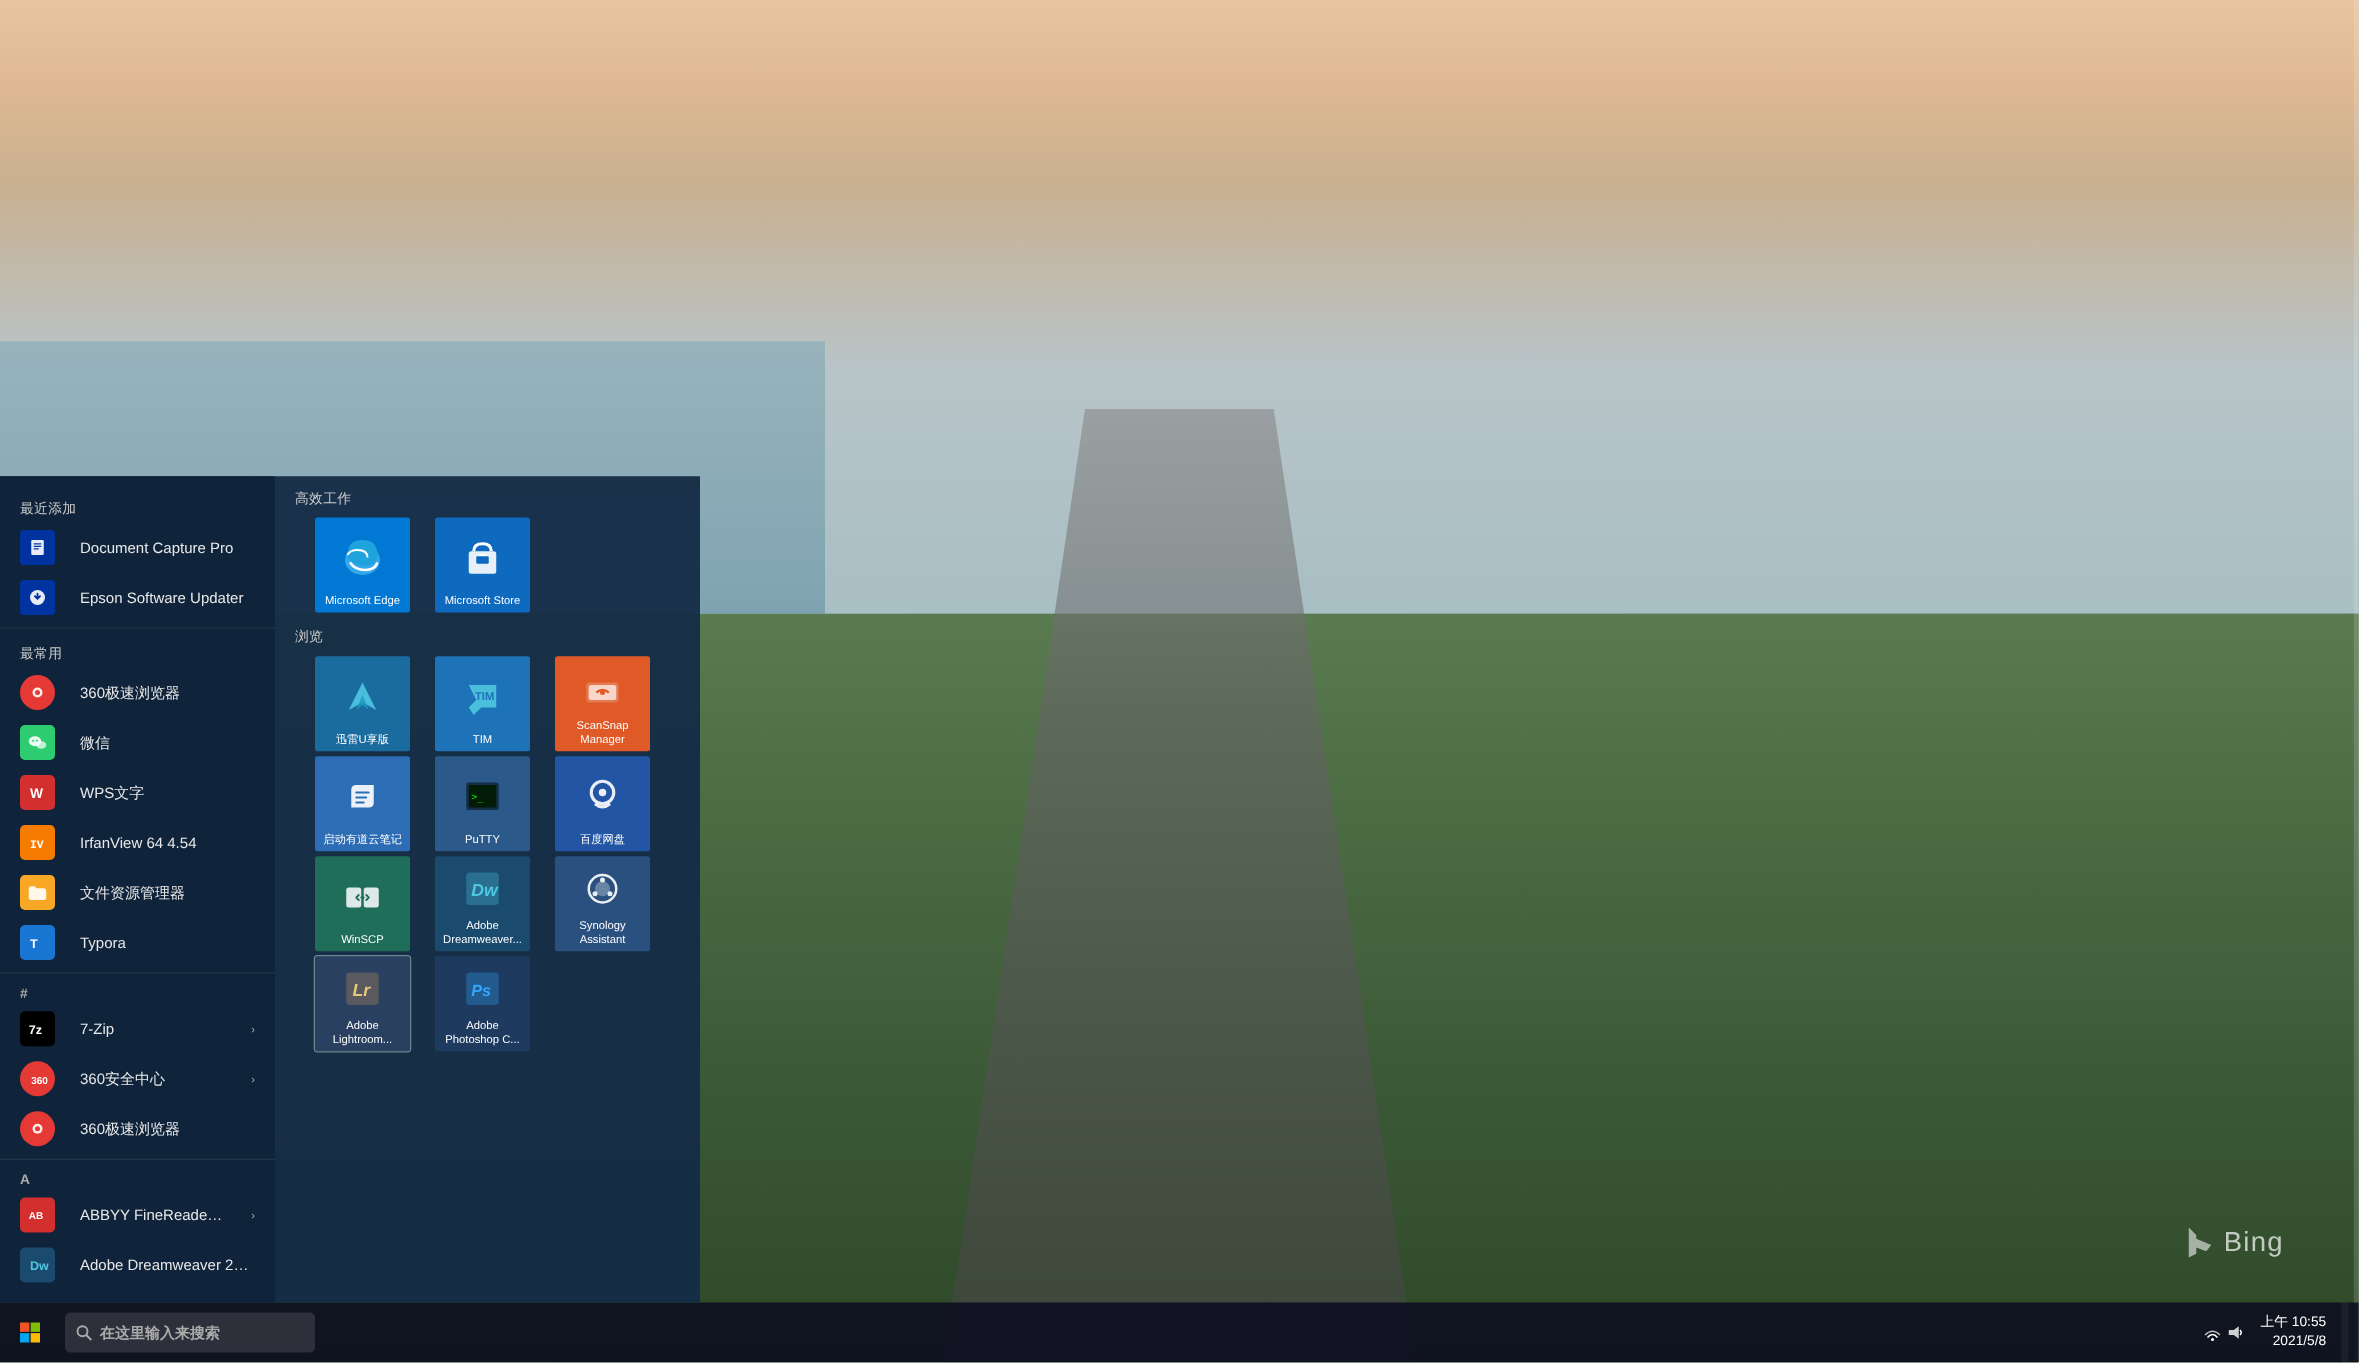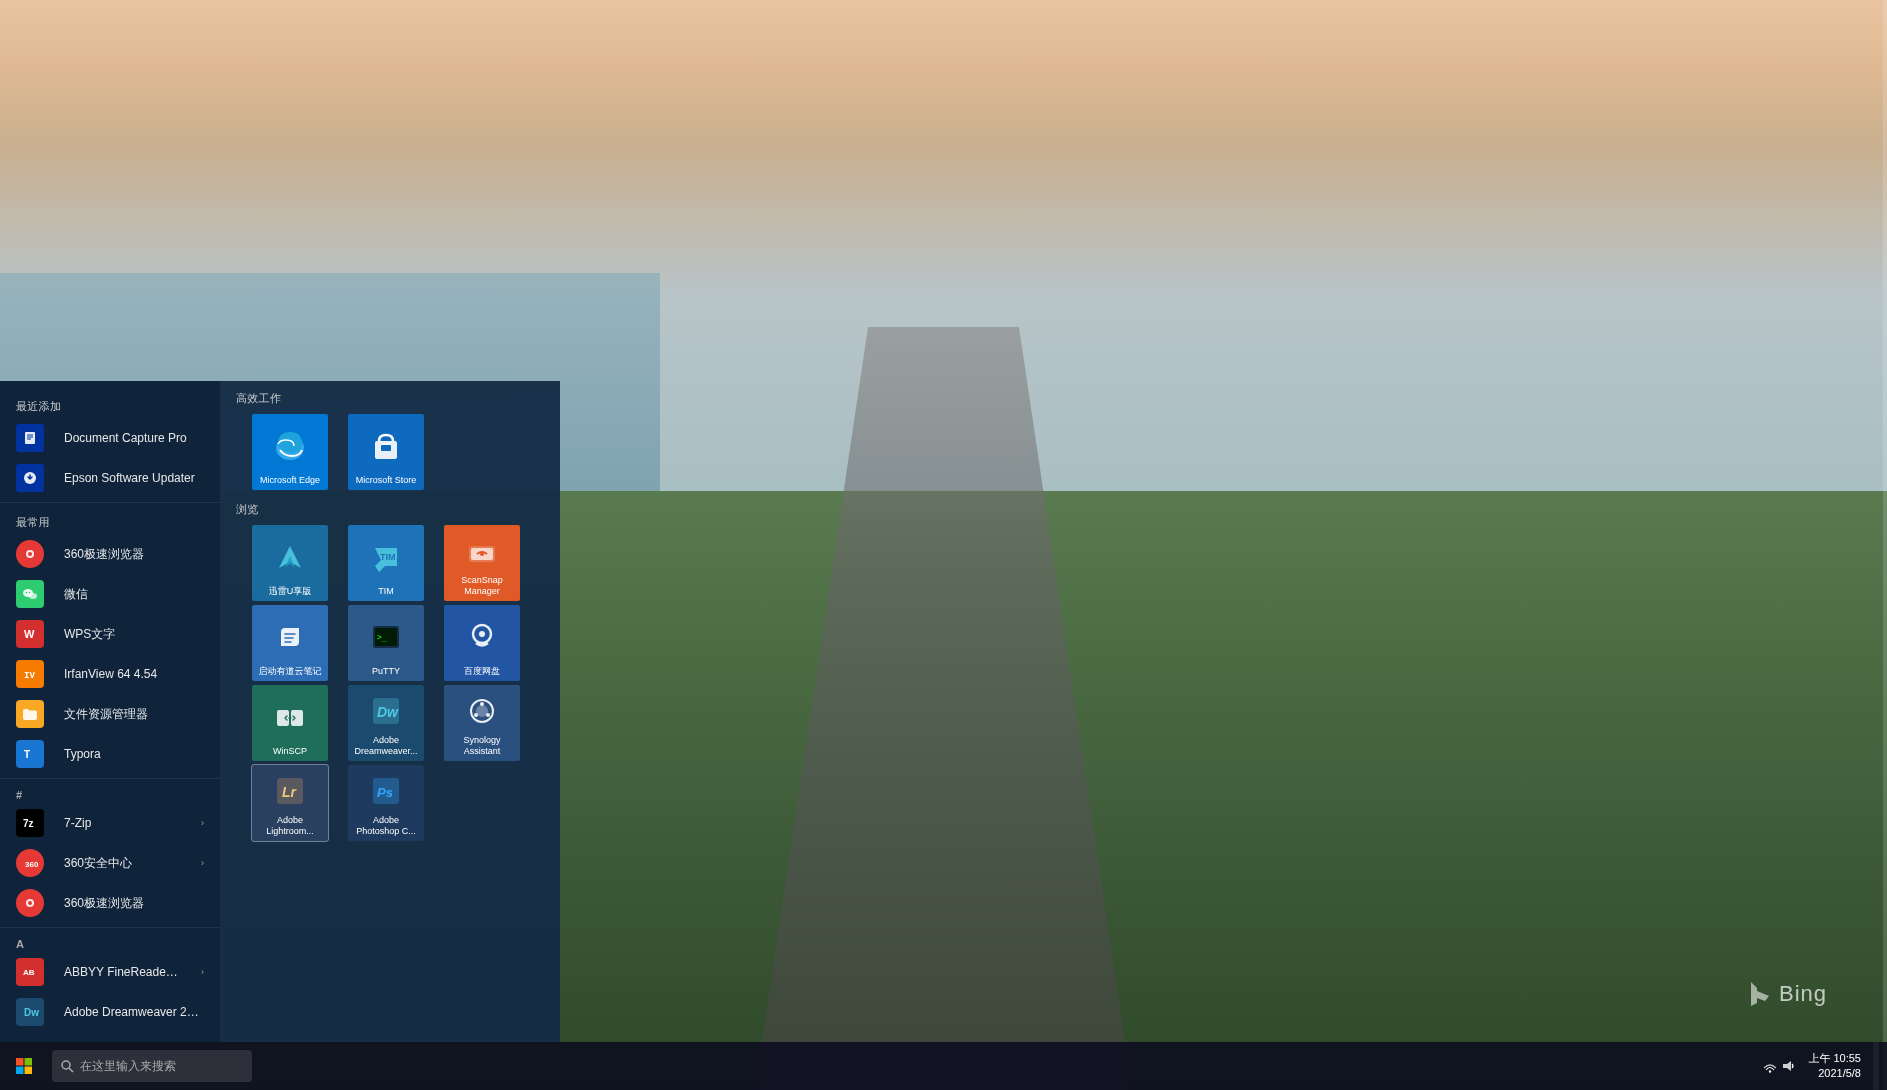--- a/index.html
+++ b/index.html
@@ -290,20 +290,21 @@
     .taskbar-search {
       height: 32px;
       width: 200px;
       background: rgba(255,255,255,0.12);
       border-radius: 4px;
       margin: 0 4px;
       display: flex;
       align-items: center;
       padding: 12px 8px;
       cursor: pointer;
+      font-weight: bold;
     }
 
     .taskbar-right {
       margin-left: auto;
       display: flex;
       align-items: center;
       padding-right: 8px;
       gap: 4px;
     }
 

